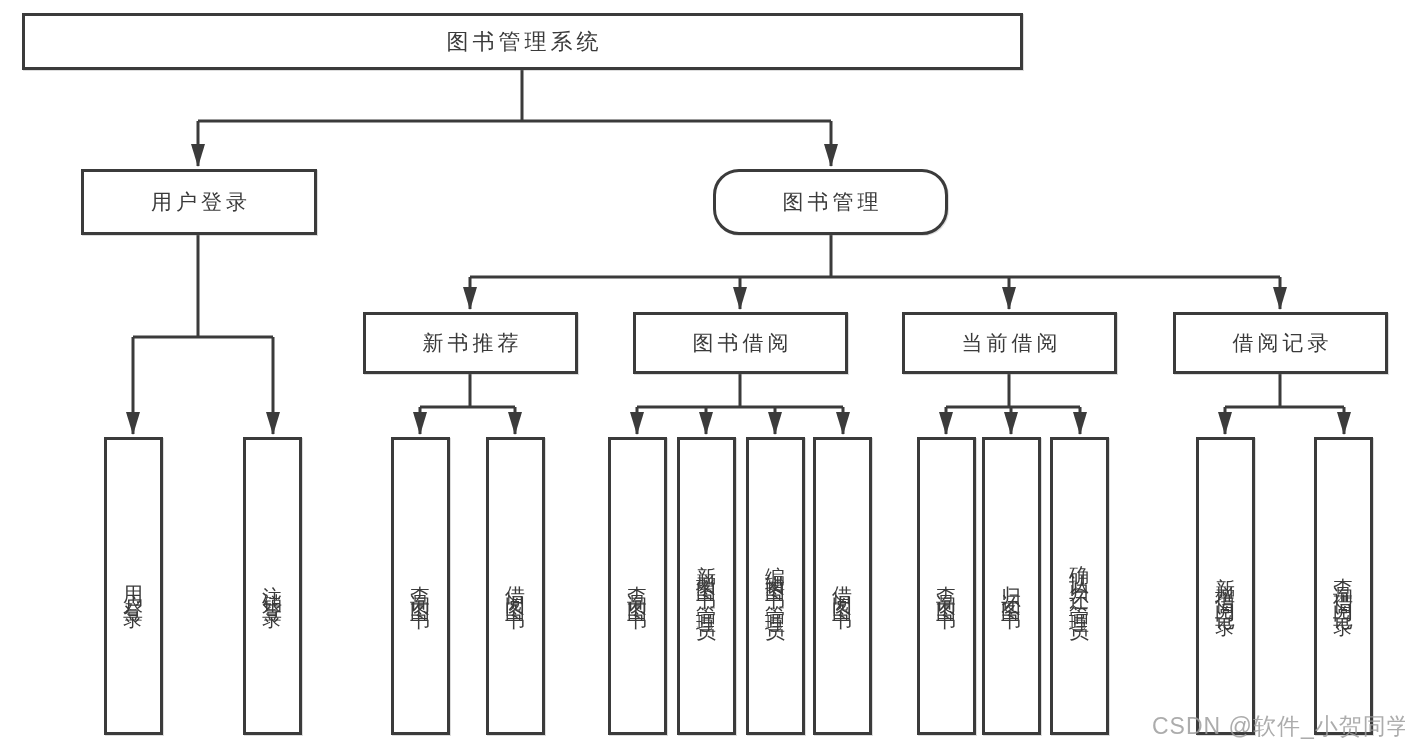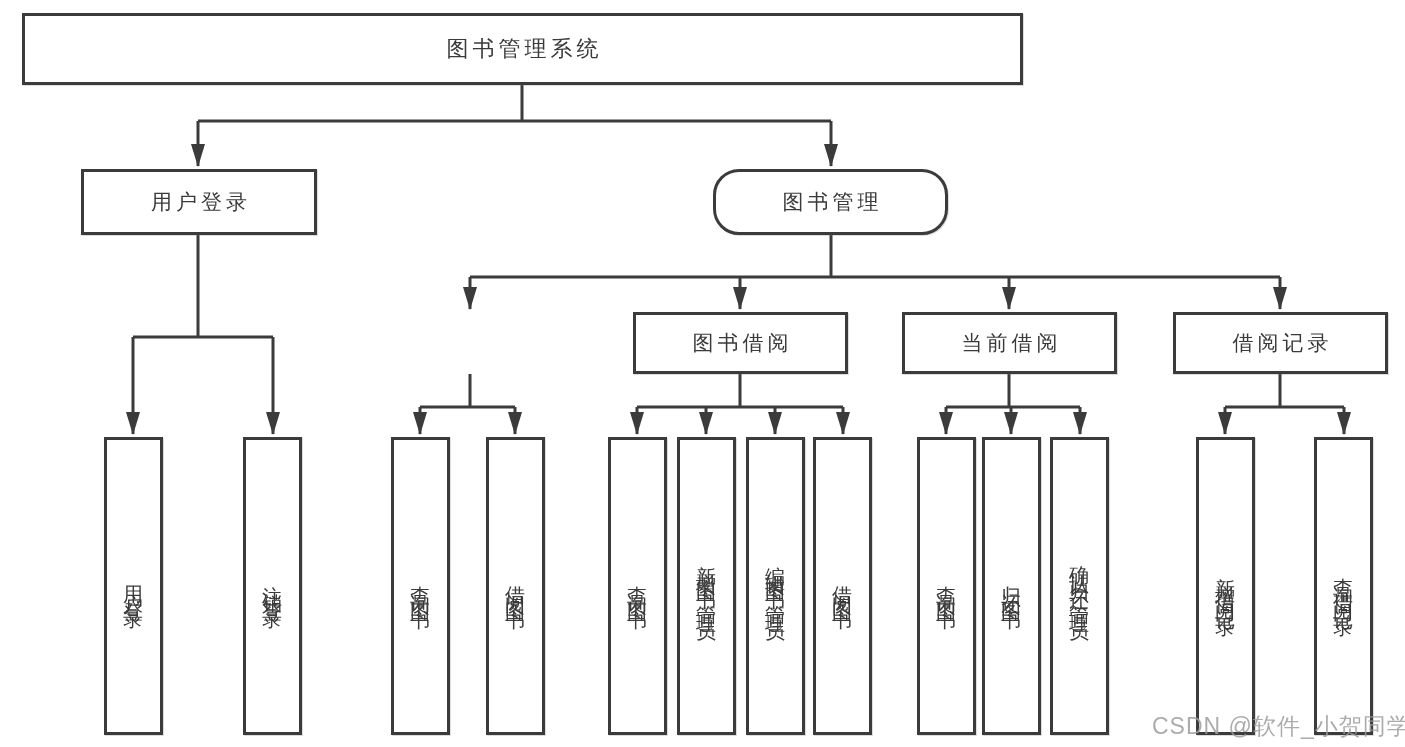--- a/index.html
+++ b/index.html
@@ -17,21 +17,21 @@
     position:absolute;
     box-sizing:border-box;
     background:#ffffff;
     border:3px solid #3b3b3b;
     display:flex;
     align-items:center;
     justify-content:center;
     box-shadow:1px 1px 0 rgba(120,120,120,0.25);
   }
   .hbox{font-size:21px;letter-spacing:4px;text-indent:4px;white-space:nowrap;}
-  #n-root{left:22px;top:13px;width:1001px;height:72px;font-size:22px;}
+  #n-root{left:22px;top:13px;width:1001px;height:57px;font-size:22px;}
   #n-user-login{left:81px;top:169px;width:236px;height:66px;}
   #n-book-mgmt{left:713px;top:169px;width:235px;height:66px;border-radius:26px;}
   #n-new-book-rec{left:363px;top:312px;width:215px;height:62px;}
   #n-book-borrow{left:633px;top:312px;width:215px;height:62px;}
   #n-current-borrow{left:902px;top:312px;width:215px;height:62px;}
   #n-borrow-records{left:1173px;top:312px;width:215px;height:62px;}
   .vbox{
     top:437px;width:59px;height:298px;
     writing-mode:vertical-rl;
     font-size:20px;
@@ -104,20 +104,21 @@
     <path d="M1280 374 V407 M1225 407 H1344"></path>
     <line x1="1225" y1="407" x2="1225" y2="434" marker-end="url(#arrow)"></line>
     <line x1="1344" y1="407" x2="1344" y2="434" marker-end="url(#arrow)"></line>
   </svg>
 
   <div class="box hbox" id="n-root">图书管理系统</div>
 
   <div class="box hbox" id="n-user-login">用户登录</div>
   <div class="box hbox" id="n-book-mgmt">图书管理</div>
 
+  <div class="box hbox" id="n-new-book-rec">新书推荐</div>
   <div class="box hbox" id="n-book-borrow">图书借阅</div>
   <div class="box hbox" id="n-current-borrow">当前借阅</div>
   <div class="box hbox" id="n-borrow-records">借阅记录</div>
 
   <div class="box vbox" id="n-l-user-login">用户登录</div>
   <div class="box vbox" id="n-l-logout">注销登录</div>
   <div class="box vbox" id="n-l-query-1">查询图书</div>
   <div class="box vbox" id="n-l-borrow-1">借阅图书</div>
   <div class="box vbox" id="n-l-query-2">查询图书</div>
   <div class="box vbox" id="n-l-add-book">新增图书（管理员）</div>

